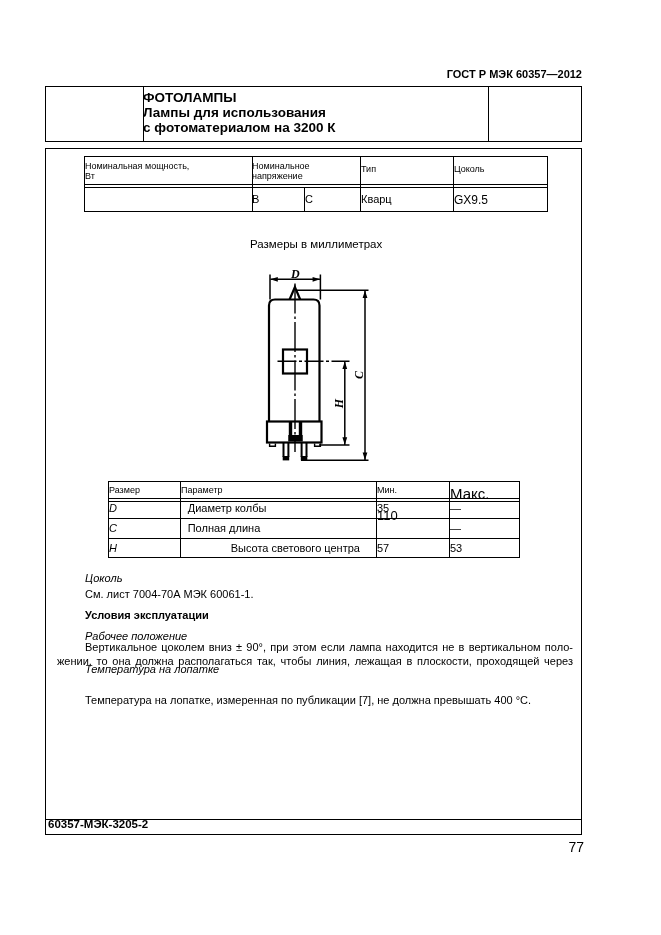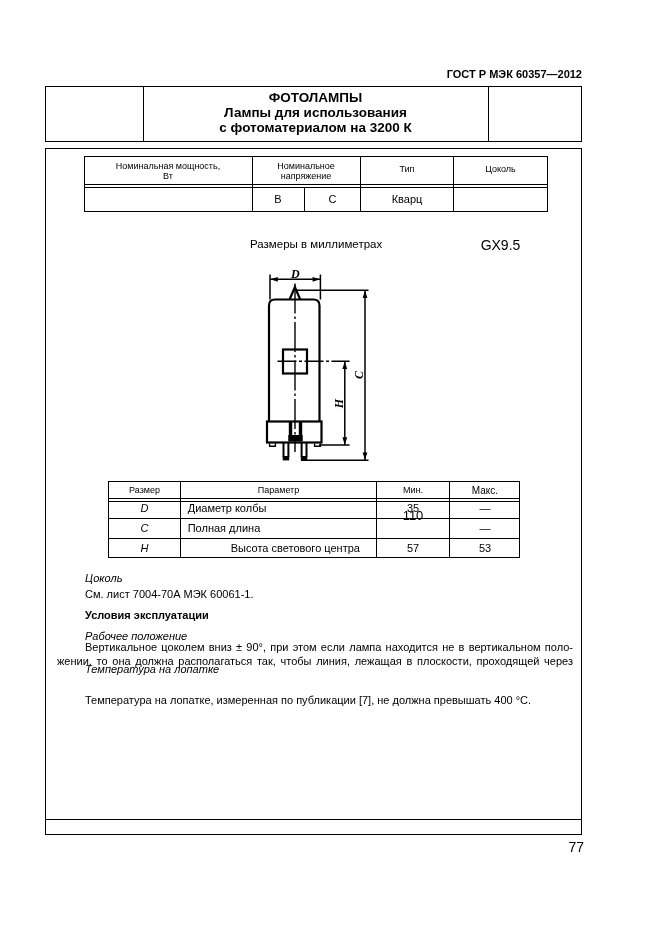--- a/index.html
+++ b/index.html
@@ -2,21 +2,21 @@
 <html><head>
 <meta charset="utf-8">
 <style>
   * { margin:0; padding:0; box-sizing:border-box; }
   html,body { width:661px; height:935px; background:#fff; }
   .page { position:relative; width:661px; height:935px; background:#fff;
           font-family:"Liberation Sans", sans-serif; color:#000; }
   .abs { position:absolute; }
   .hl { position:absolute; background:#000; height:1px; }
   .vl { position:absolute; background:#000; width:1px; }
-  .c { text-align:center; }
+  .c { }
 </style>
 </head>
 <body>
 <div class="page">
 
   <div class="abs" style="top:61.5px; right:79px; font-size:11px; font-weight:bold; line-height:13px;margin-top:6px;">ГОСТ Р МЭК 60357—2012</div>
 
   <div class="abs" style="left:45px; top:86px; width:537px; height:56px; border:1px solid #000;"></div>
 
   <div class="vl" style="left:143px; top:86px; height:56px;"></div>
@@ -45,21 +45,21 @@
 
   <div class="abs c" style="left:454px; top:164px; width:93px; font-size:9px;">Цоколь</div>
 
 
   <div class="abs c" style="left:252px; top:193px; width:52px; font-size:11px;">В</div>
 
   <div class="abs c" style="left:305px; top:193px; width:55px; font-size:11px;">С</div>
 
   <div class="abs c" style="left:361px; top:193px; width:92px; font-size:11px;">Кварц</div>
 
-  <div class="abs c" style="left:454px; top:193px; width:93px; font-size:14px;margin-top:44px;">GX9.5</div>
+  <div class="abs c" style="left:454px; top:193px; width:93px; font-size:12px;">GX9.5</div>
 
   <div class="abs" style="left:250px; top:237.5px; font-size:11.5px; line-height:13px;">Размеры в миллиметрах</div>
 
   <svg class="abs" style="left:230px; top:258px;" width="180" height="212" viewBox="230 258 180 212" fill="none" stroke="#000">
 
     <path d="M270 274.5 V299.5 M320.4 274.5 V299.5" stroke-width="1.5"></path>
 
     <path d="M270.5 279.3 H319.9" stroke-width="1.5"></path>
 
     <path d="M270.3 279.3 L277.8 276.9 L277.8 281.7 Z M320.1 279.3 L312.6 276.9 L312.6 281.7 Z" fill="#000" stroke="none"></path>
@@ -119,21 +119,21 @@
 
   <div class="hl" style="left:108.3px; top:497.5px; width:411.7px;"></div>
   <div class="hl" style="left:108.3px; top:500.5px; width:411.7px;"></div>
 
   <div class="hl" style="left:108.3px; top:517.7px; width:411.7px;"></div>
   <div class="hl" style="left:108.3px; top:537.8px; width:411.7px;"></div>
 
   <div class="abs c" style="left:109px; top:484.5px; width:71px; font-size:9px;">Размер</div>
   <div class="abs c" style="left:181px; top:484.5px; width:195px; font-size:9px;">Параметр</div>
   <div class="abs c" style="left:377px; top:484.5px; width:72px; font-size:9px;">Мин.</div>
-  <div class="abs c" style="left:450px; top:484.5px; width:70px; font-size:10px;">Макс.</div>
+  <div class="abs c" style="left:450px; top:484.5px; width:70px; font-size:15px;">Макс.</div>
 
   <div class="abs c" style="left:109px; top:501.5px; width:71px; font-size:11px; font-style:italic;">D</div>
   <div class="abs" style="left:187.7px; top:501.5px; font-size:11px;">Диаметр колбы</div>
   <div class="abs c" style="left:377px; top:501.5px; width:72px; font-size:11px;">35</div>
   <div class="abs c" style="left:450px; top:501.5px; width:70px; font-size:11px;">—</div>
 
   <div class="abs c" style="left:109px; top:521.8px; width:71px; font-size:11px; font-style:italic;">C</div>
   <div class="abs" style="left:187.7px; top:521.8px; font-size:11px;">Полная длина</div>
   <div class="abs c" style="left:377px; top:508px; width:72px; font-size:13px;">110</div>
   <div class="abs c" style="left:450px; top:521.8px; width:70px; font-size:11px;">—</div>
@@ -155,16 +155,17 @@
 
   <div class="abs" style="left:57px; top:654.5px; width:516px; font-size:11px; line-height:13.3px; text-align:justify; text-align-last:justify;">жении, то она должна располагаться так, чтобы линия, лежащая в плоскости, проходящей через</div>
 
 
   <div class="abs" style="left:85px; top:663px; font-size:11px; font-style:italic; line-height:13px;">Температура на лопатке</div>
 
   <div class="abs" style="left:57px; top:694px; width:516px; font-size:11px; line-height:13px; text-indent:28px;">Температура на лопатке, измеренная по публикации [7], не должна превышать 400 °С.</div>
 
   <div class="hl" style="left:45px; top:819px; width:537px;"></div>
 
+  <div class="abs c" style="left:48px; top:817.3px; width:537px; font-size:11.5px; font-weight:bold; line-height:14px;">60357-МЭК-3205-2</div>
 
   <div class="abs" style="top:840px; right:77px; font-size:14px; line-height:14px;">77</div>
 
 </div>
 
 </body></html>

